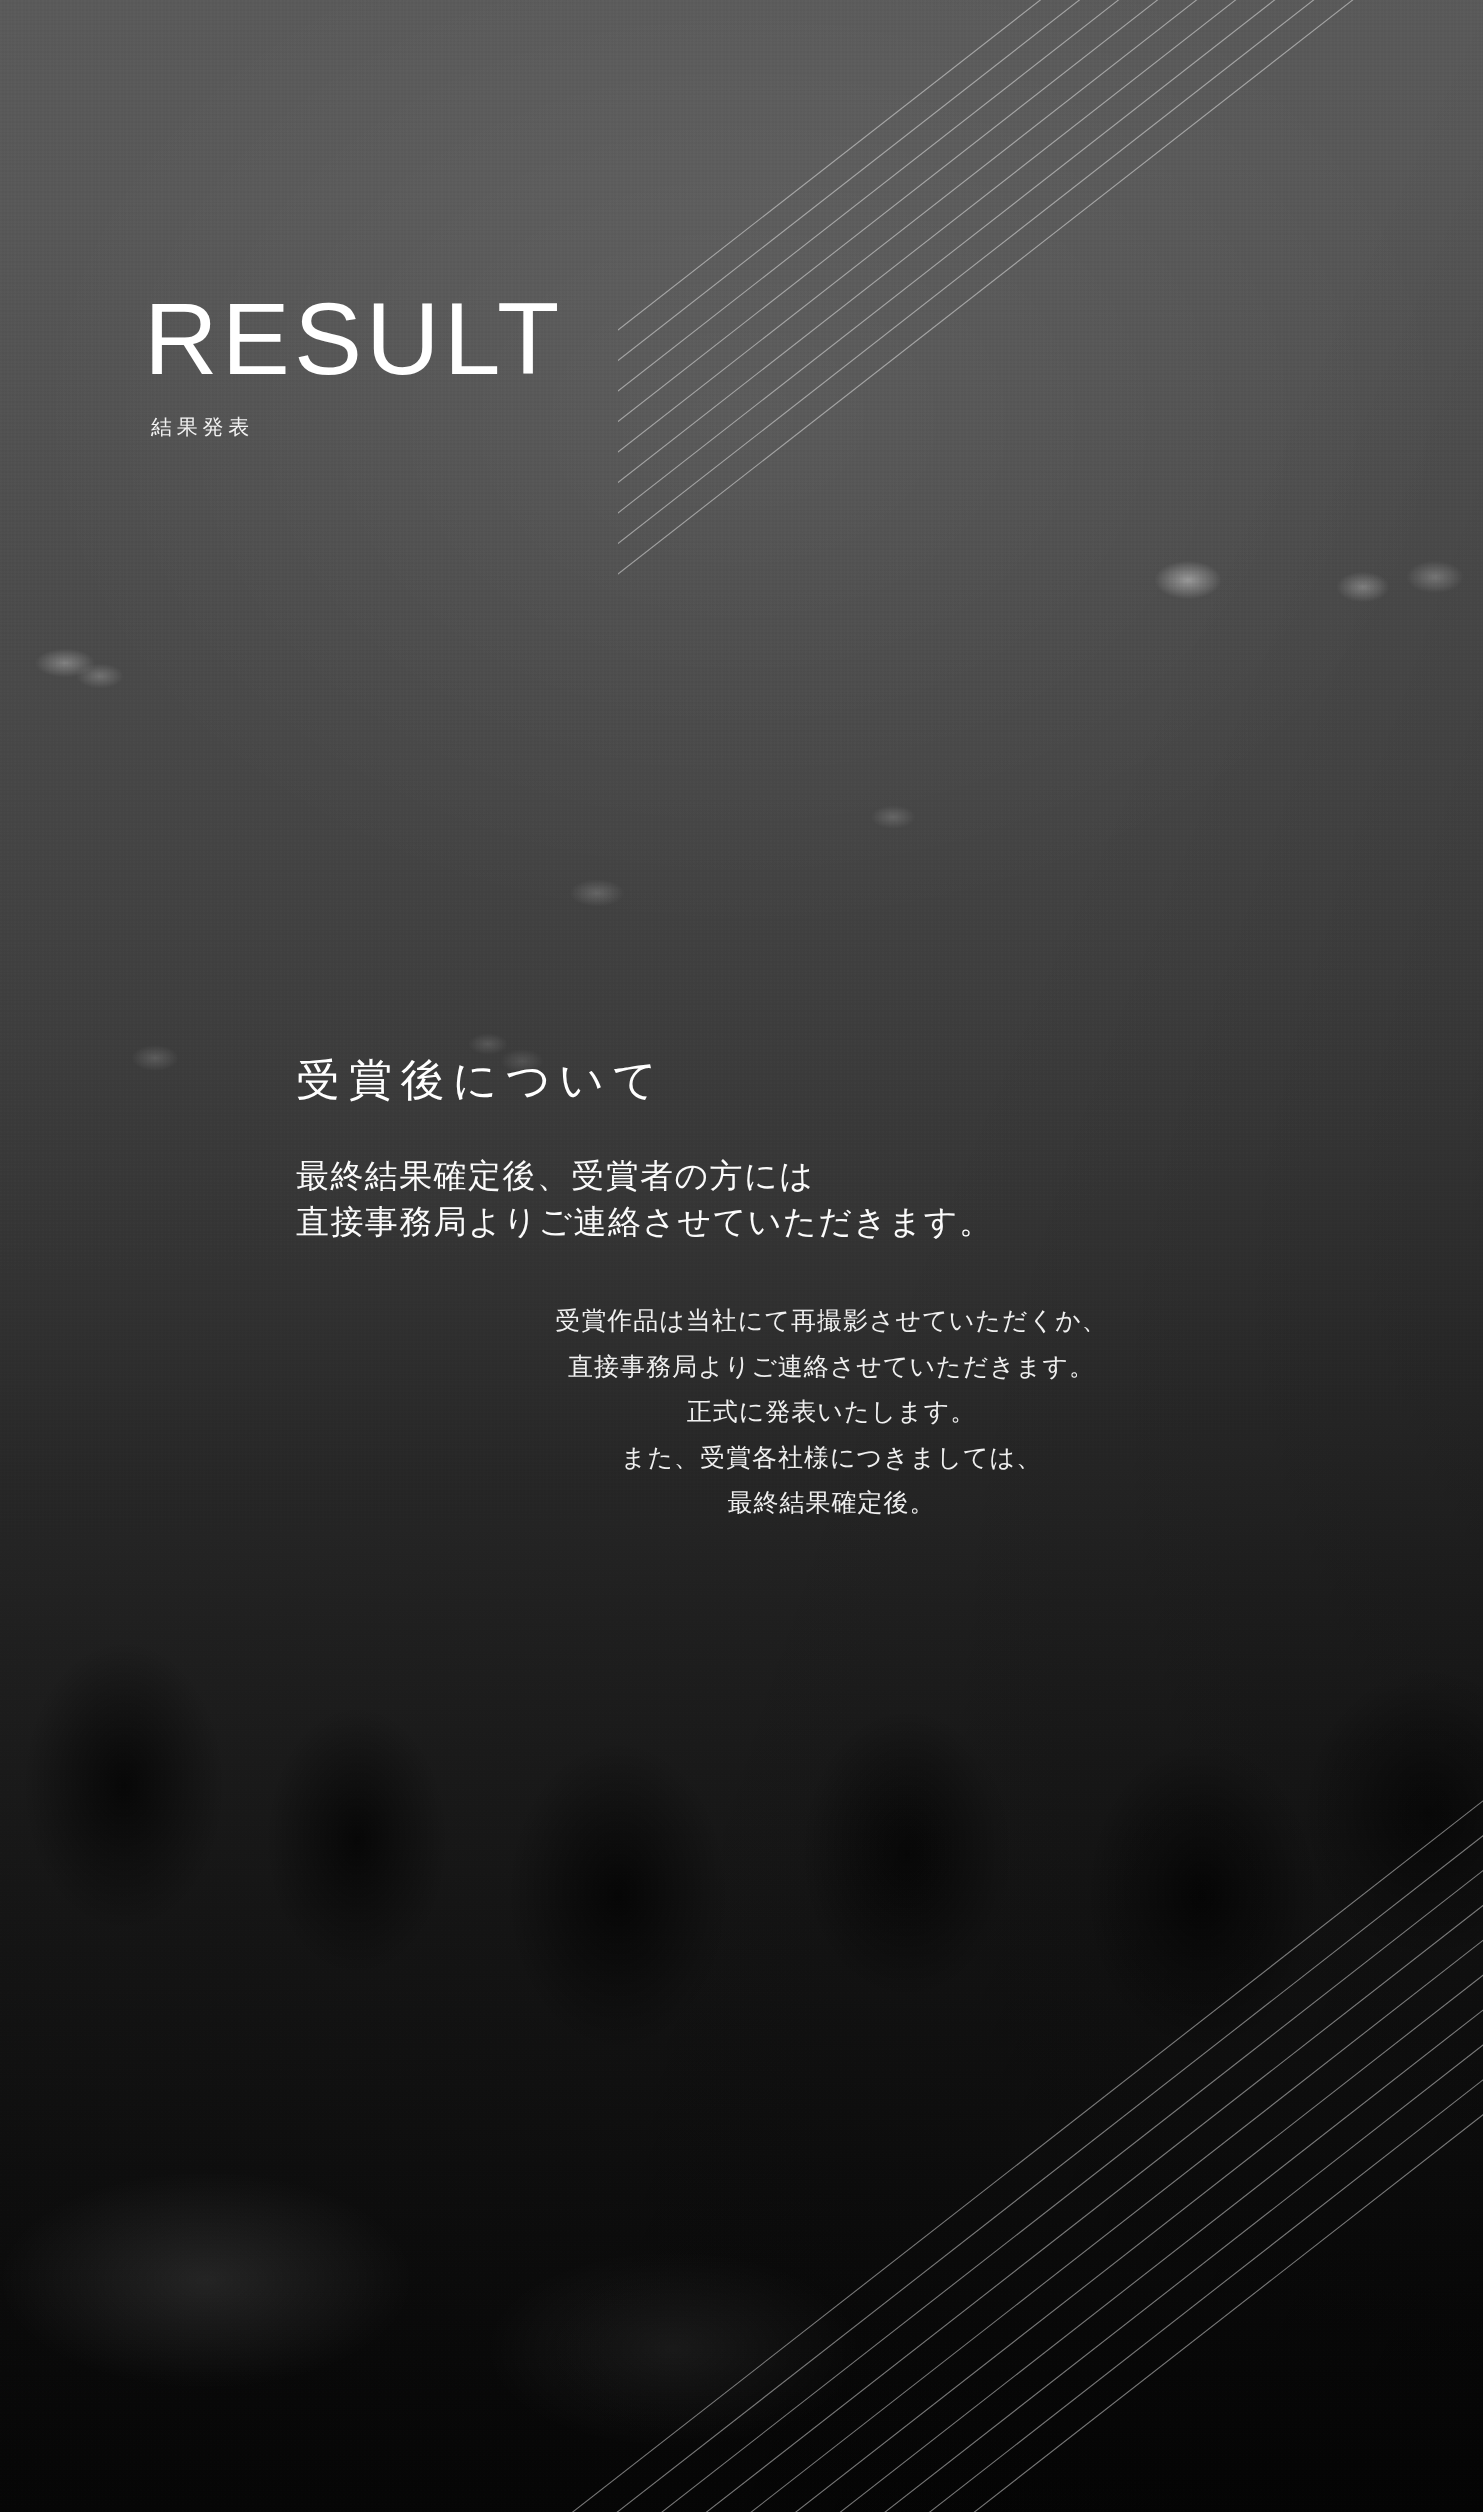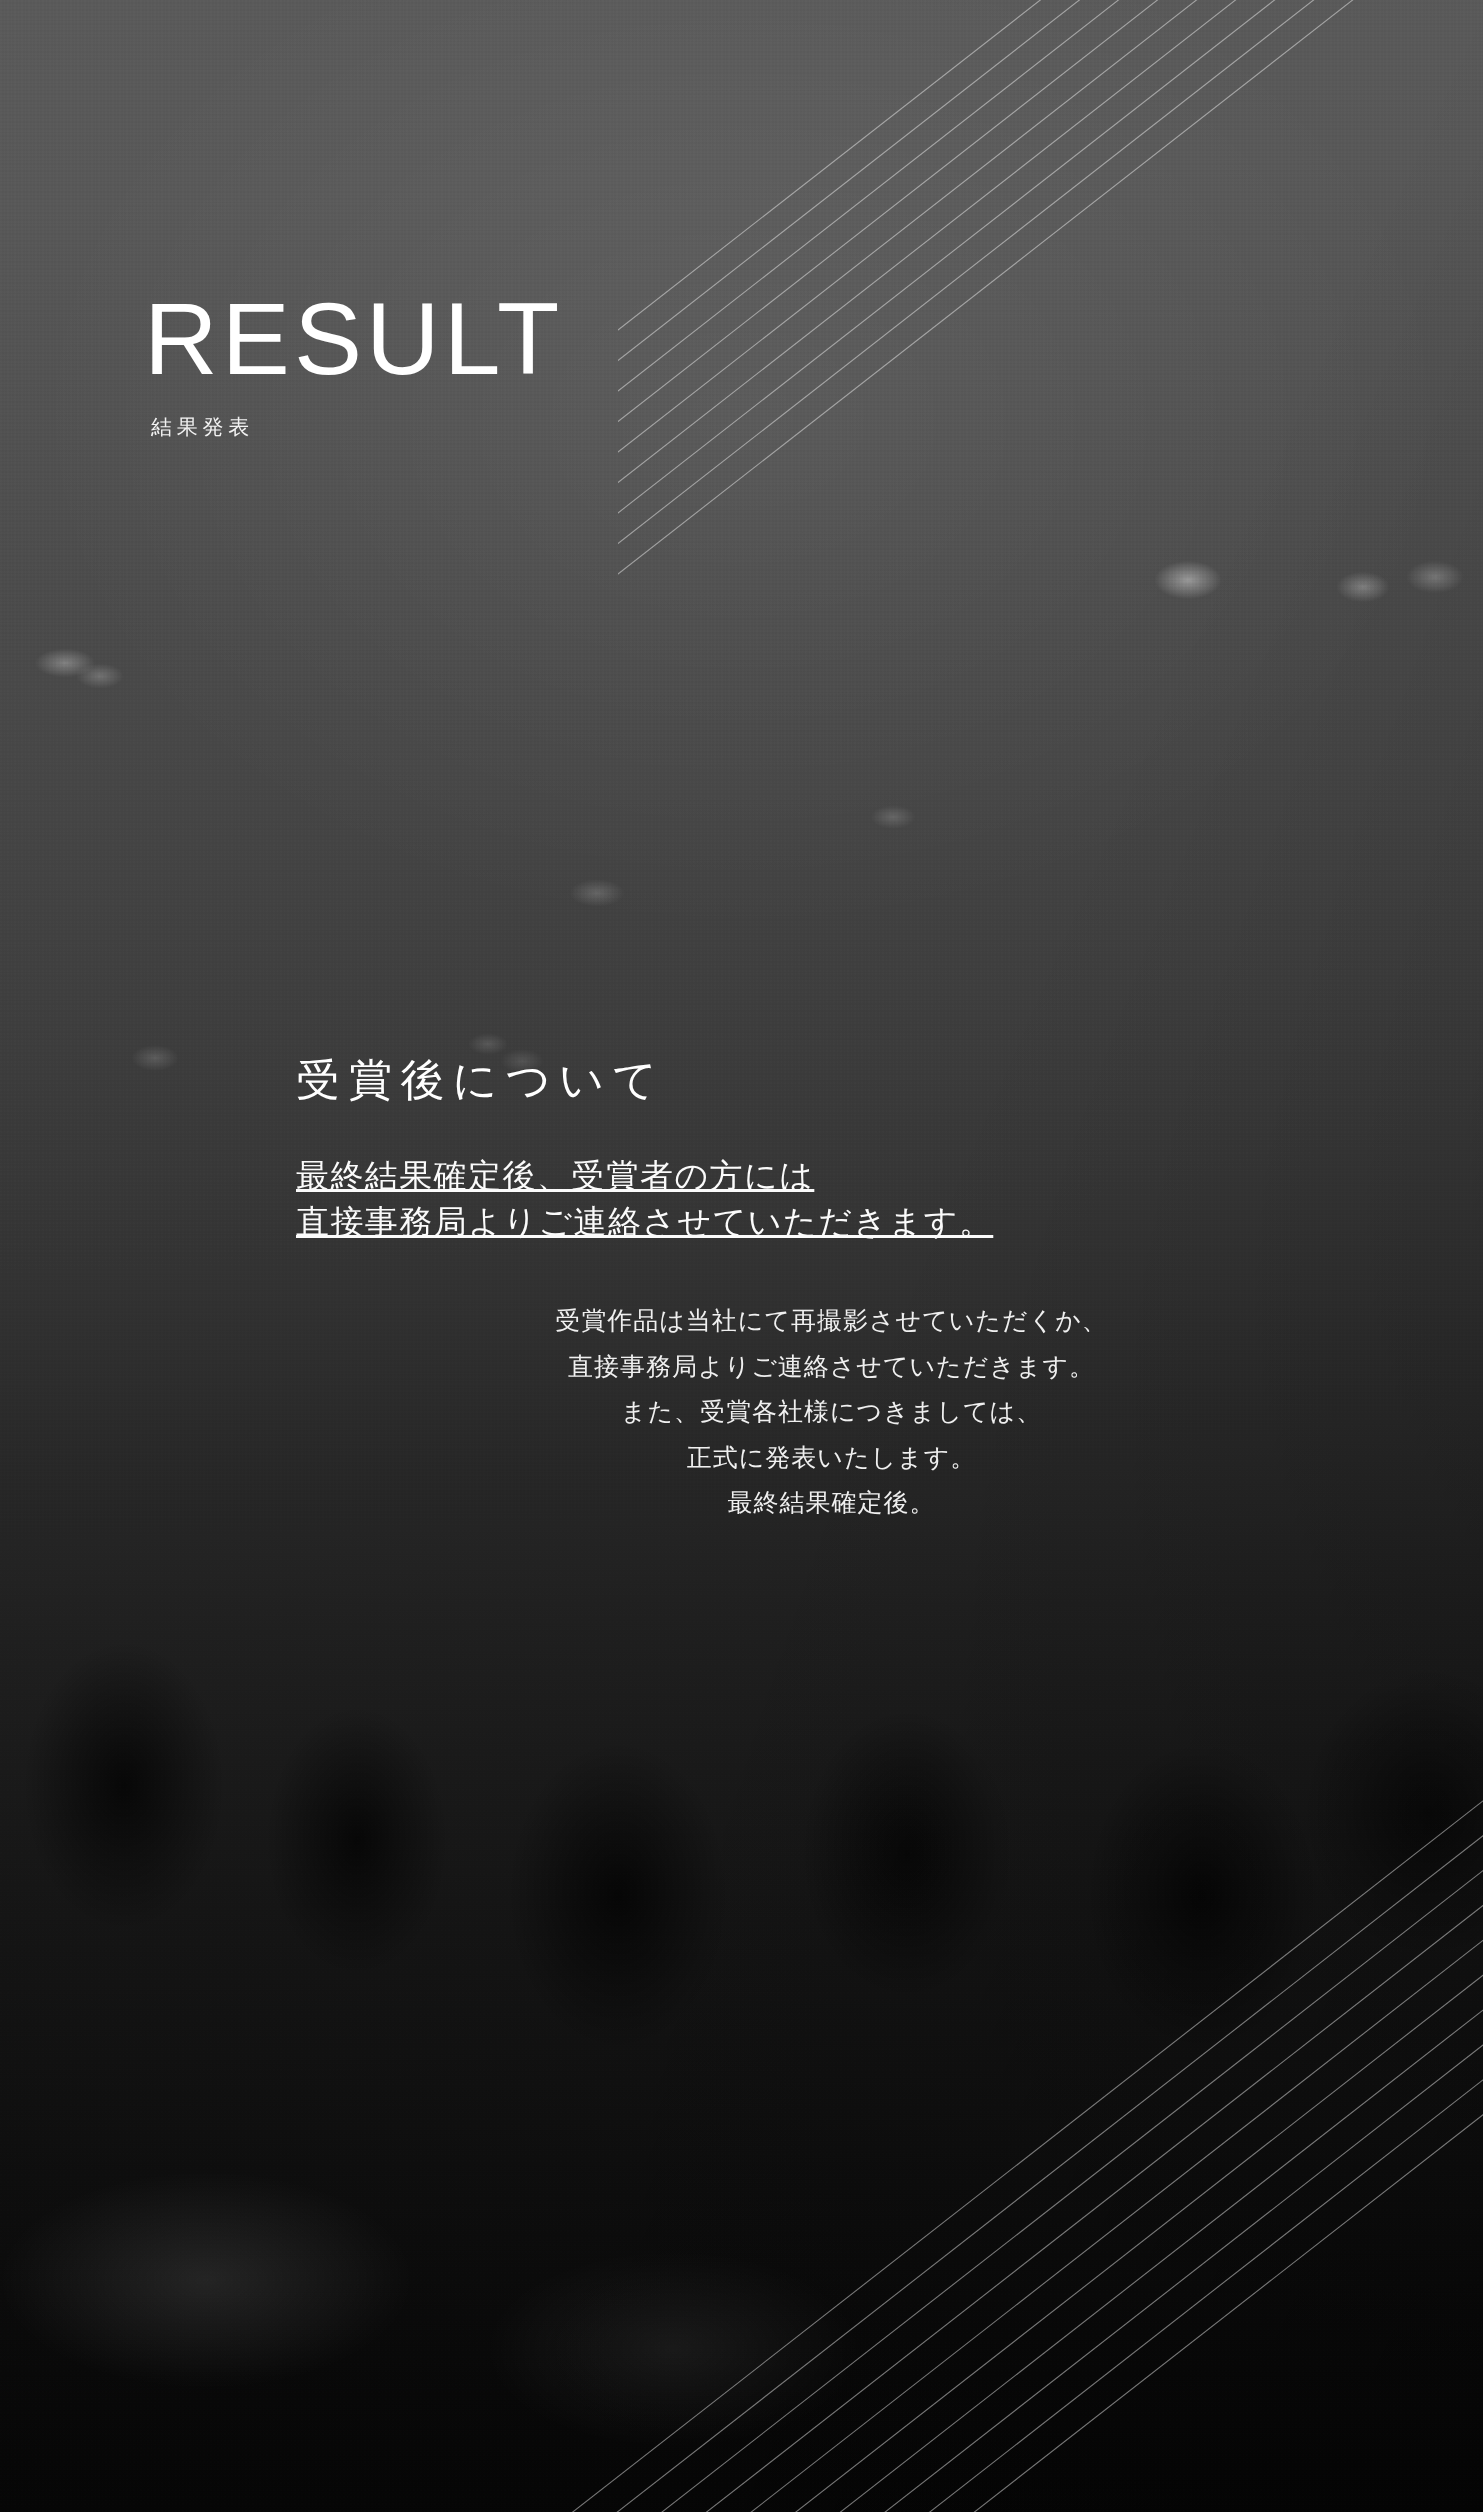--- a/index.html
+++ b/index.html
@@ -145,21 +145,20 @@
     margin: 0 0 43px 0;
     color: #ffffff;
   }
   .lead {
     font-size: 33px;
     line-height: 1.38;
     font-weight: 400;
     letter-spacing: 1.4px;
     margin: 0 0 54px 0;
     color: #fbfbfb;
-    text-decoration: underline;
   }
   .lead span { display: block; }
   .detail {
     font-size: 25px;
     line-height: 1.82;
     letter-spacing: 1px;
     font-weight: 400;
     color: #f0f0f0;
     text-align: center;
   }
@@ -215,21 +214,21 @@
     <h2 class="section-heading">受賞後について</h2>
 
     <div class="lead">
       <span>最終結果確定後、受賞者の方には</span>
       <span>直接事務局よりご連絡させていただきます。</span>
     </div>
 
     <div class="detail">
       <span>受賞作品は当社にて再撮影させていただくか、</span>
       <span>直接事務局よりご連絡させていただきます。</span>
+      <span>正式に発表いたします。</span>
       <span>また、受賞各社様につきましては、</span>
-      <span>正式に発表いたします。</span>
       <span>最終結果確定後。</span>
     </div>
   </div>
 
   <div class="grain"></div>
 </div>
 
 
 </body></html>

